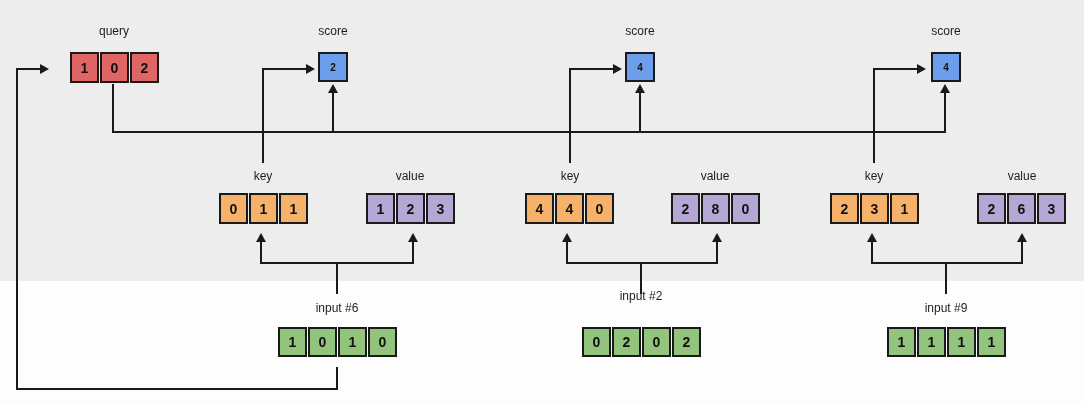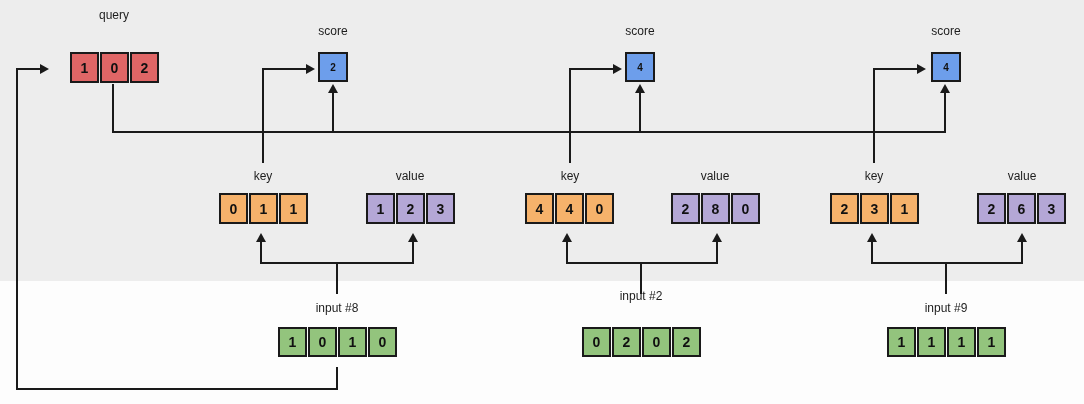--- a/index.html
+++ b/index.html
@@ -86,21 +86,21 @@
   <div class="vl" style="left:1021px;top:242px;height:22px"></div>
   <div class="ah up" style="left:1017px;top:233px"></div>
   <div class="vl" style="left:945px;top:262px;height:32px"></div>
 
   <div class="vl" style="left:336px;top:367px;height:23px"></div>
   <div class="hl" style="left:16px;top:388px;width:322px"></div>
   <div class="vl" style="left:16px;top:68px;height:322px"></div>
   <div class="hl" style="left:16px;top:68px;width:26px"></div>
   <div class="ah right" style="left:40px;top:64px"></div>
 
-  <div class="lbl" style="left:114px;top:8px">query</div>
+  <div class="lbl" style="left:114px;top:24px">query</div>
   <div class="row" style="left:70px;top:52px">
     <div class="cell q">1</div>
     <div class="cell q">0</div>
     <div class="cell q">2</div>
   </div>
 
   <div class="lbl" style="left:333px;top:24px">score</div>
   <div class="scorebox" style="left:318px;top:52px">2</div>
 
   <div class="lbl" style="left:640px;top:24px">score</div>
@@ -141,21 +141,21 @@
     <div class="cell k">3</div>
     <div class="cell k">1</div>
   </div>
   <div class="lbl" style="left:1022px;top:169px">value</div>
   <div class="row" style="left:977px;top:193px">
     <div class="cell v">2</div>
     <div class="cell v">6</div>
     <div class="cell v">3</div>
   </div>
 
-  <div class="lbl" style="left:337px;top:301px">input #8</div>
+  <div class="lbl" style="left:337px;top:301px">input #6</div>
   <div class="row inp" style="left:278px;top:327px">
     <div class="cell g">1</div>
     <div class="cell g">0</div>
     <div class="cell g">1</div>
     <div class="cell g">0</div>
   </div>
 
   <div class="lbl" style="left:641px;top:289px">input #2</div>
   <div class="row inp" style="left:582px;top:327px">
     <div class="cell g">0</div>

